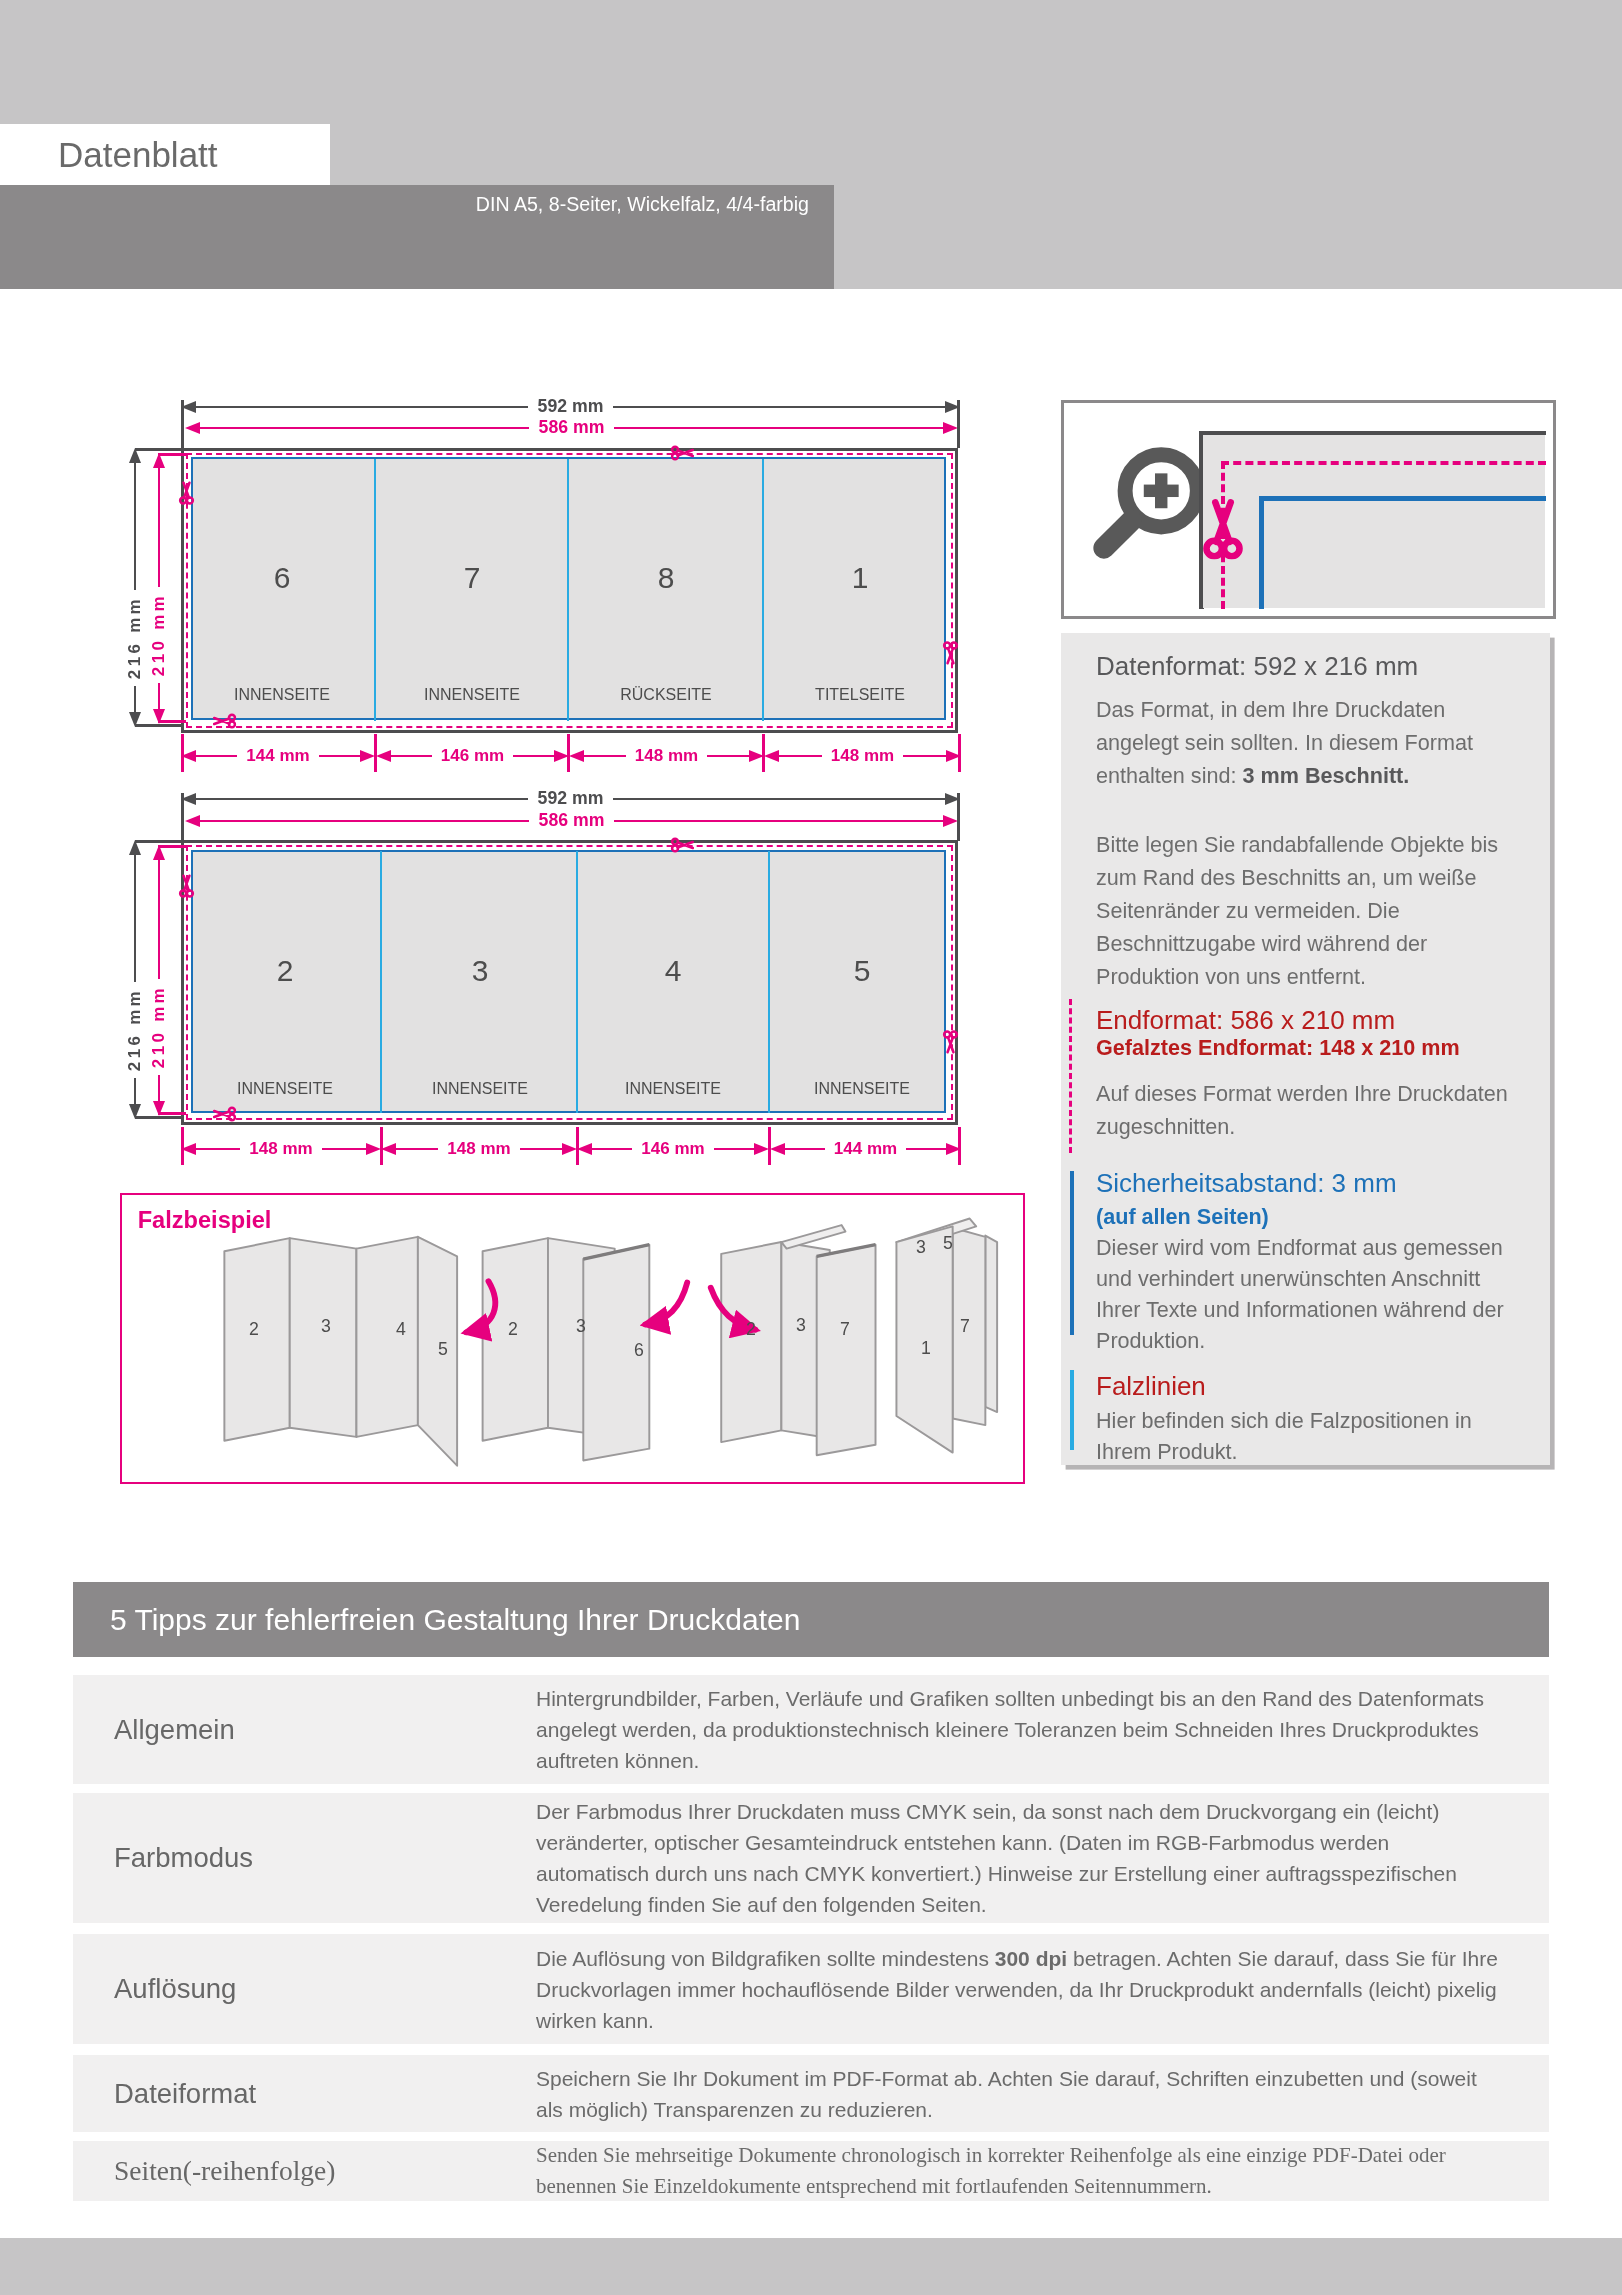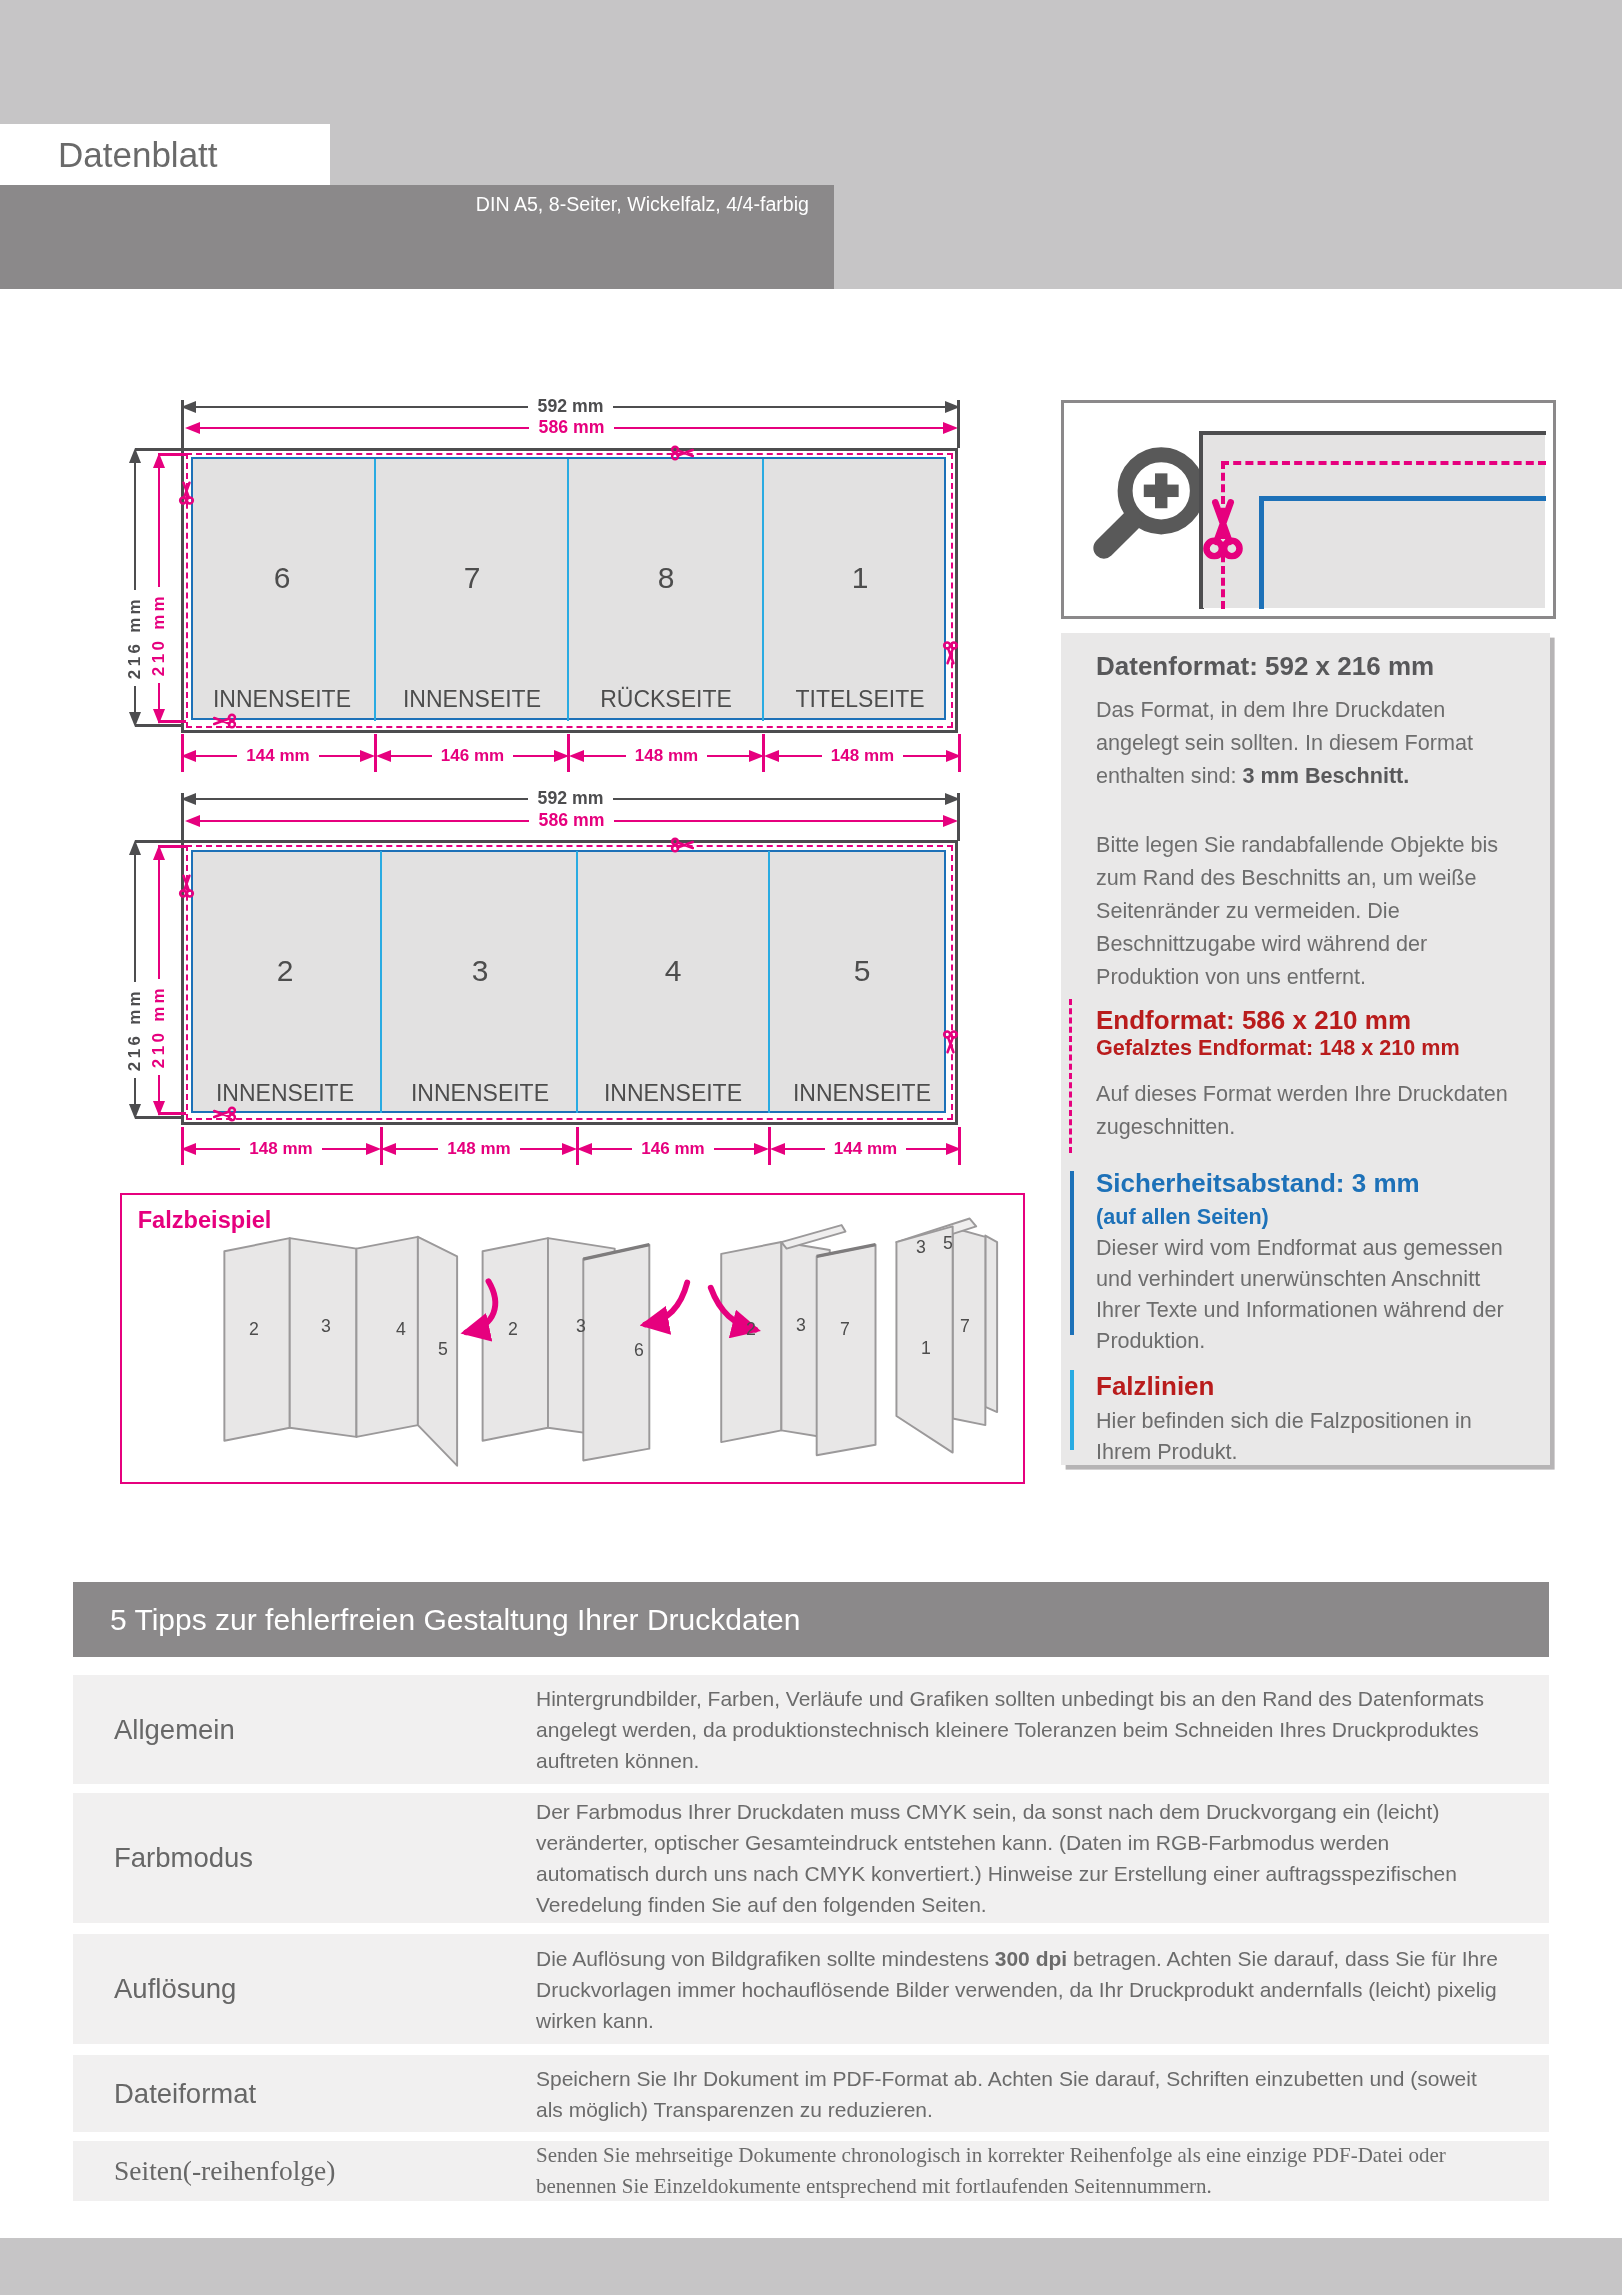--- a/index.html
+++ b/index.html
@@ -29,32 +29,32 @@
   .hstub{position:absolute;height:2.6px;background:currentColor;}
   .dark{color:#4d4d4f;} .pink{color:#e6007e;}
 
   
   .outer-rect{border:3.9px solid #4d4d4f;background:#ffffff;}
   .trim-rect{border:2.6px dashed #e6007e;}
   .safe-rect{border:2.6px solid #1d71b8;background:#e2e1e1;}
   .fold{width:2px;background:#29abe2;}
   .tick{width:2.6px;background:#e6007e;}
   .panel-num{font-size:30px;color:#4d4d4d;transform:translateX(-50%);}
-  .panel-lbl{font-size:23px;color:#4d4d4d;transform:translateX(-50%);white-space:nowrap;}
+  .panel-lbl{font-size:16px;color:#4d4d4d;transform:translateX(-50%);white-space:nowrap;}
   .scissors{position:absolute;width:17px;height:26px;overflow:visible;}
 
   
   .falz-box{left:120px;top:1193px;width:901px;height:287px;border:2px solid #e6007e;background:#fff;}
   .falz-title{position:absolute;left:15.7px;top:11.8px;font-size:23.6px;font-weight:bold;color:#e6007e;}
   .fe-num{position:absolute;font-size:17.7px;color:#4d4d4d;transform:translate(-50%,-50%);}
 
   
   .zoom-box{left:1061px;top:400px;width:489px;height:213px;border:3.9px solid #8b898a;background:#fff;}
   .info-panel{left:1061px;top:633px;width:489px;height:832px;background:#e9e8e8;box-shadow:4.6px 4.6px 0 #b6b4b5;}
-  .ip-h1{position:absolute;left:35px;font-size:26px;font-weight:bold;white-space:nowrap;}
+  .ip-h1{position:absolute;left:35px;font-size:26px;font-weight:normal;white-space:nowrap;}
   .ip-h2{position:absolute;left:35px;font-size:21.6px;font-weight:bold;white-space:nowrap;}
   .ip-p{position:absolute;left:35px;width:429px;font-size:21.6px;line-height:33px;color:#6d6d6d;}
   .gray-h{color:#58585a;} .pink-h{color:#b91c1c;} .blue-h{color:#1d71b8;} .cyan-h{color:#b91c1c;}
   .vline{position:absolute;}
 
   
   .tips-bar{left:73px;top:1582px;width:1476px;height:75px;background:#8b898a;}
   .tips-bar span{display:block;padding-left:37px;line-height:75px;font-size:30px;color:#ffffff;}
   .tip-row{position:absolute;left:73px;width:1476px;background:#f1f0f0;display:flex;align-items:center;}
   .tip-label{flex:0 0 422px;padding-left:41px;font-size:27.5px;color:#676767;}

